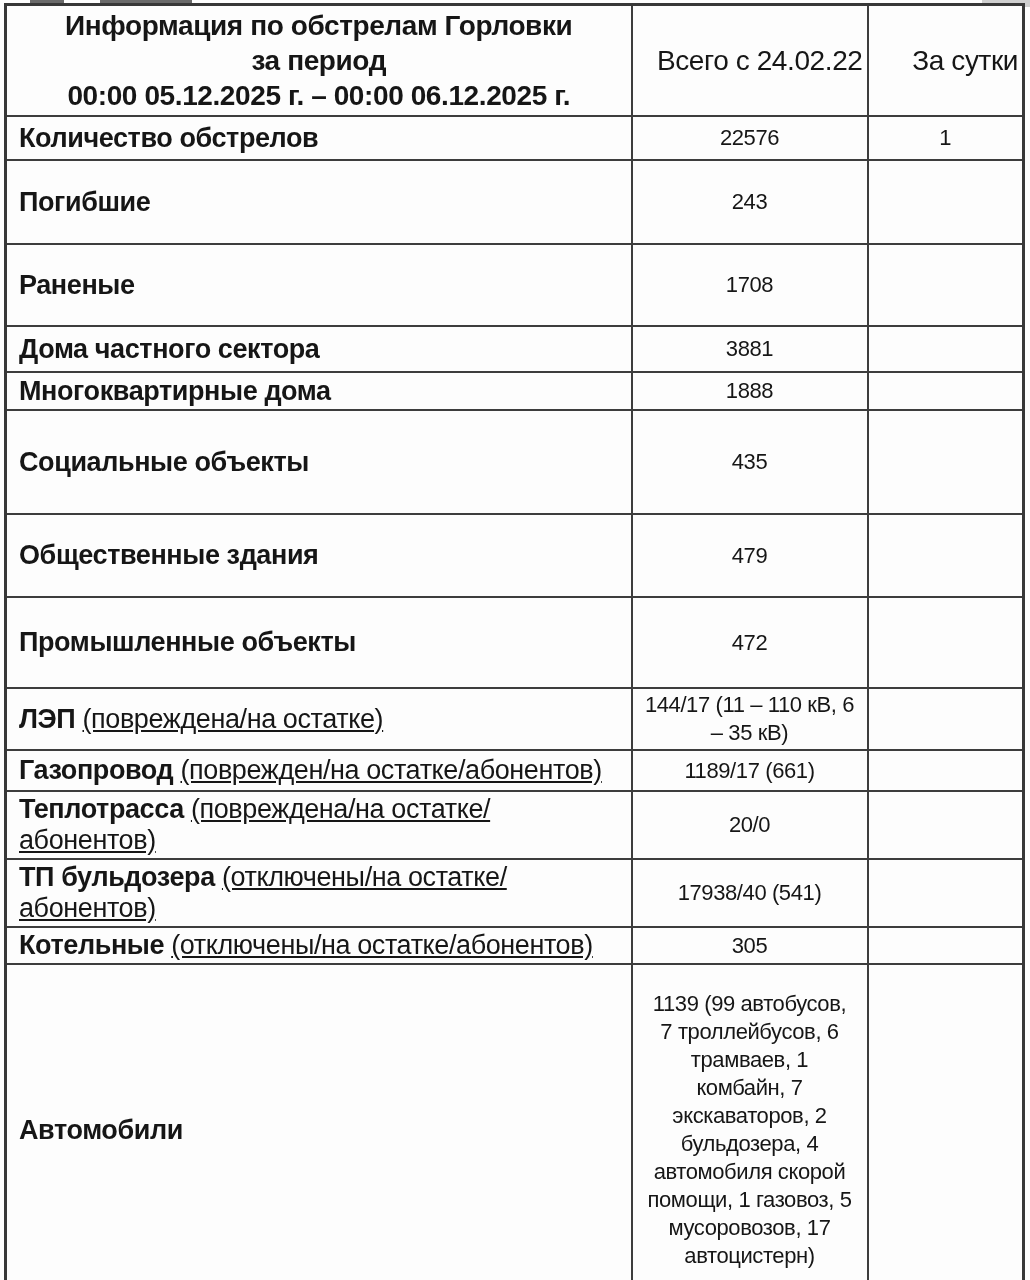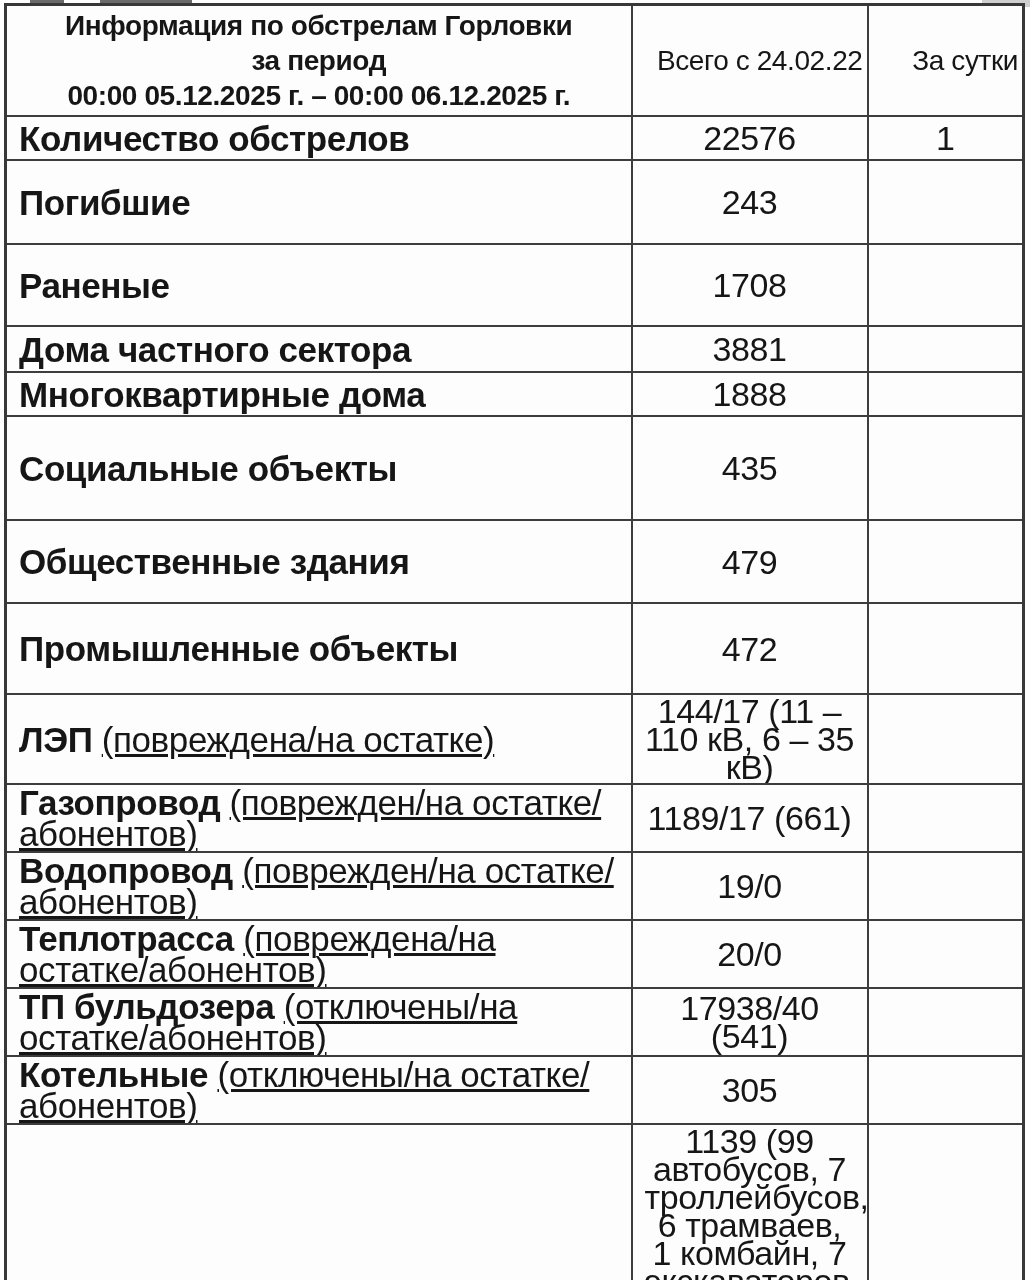--- a/index.html
+++ b/index.html
@@ -47,30 +47,30 @@
     padding: 2px 6px;
   }
   .col-head {
     text-align: right;
     font-weight: 400;
     font-size: 28px;
     padding: 2px 4px;
   }
   .label-cell {
     text-align: left;
-    font-size: 35px;
+    font-size: 27px;
     line-height: 31px;
     padding: 2px 8px 2px 12px;
     font-weight: 400;
   }
   .label-cell b { font-weight: 700; }
   .label-cell .note { font-weight: 400; text-decoration: underline; }
   .val-cell {
     text-align: center;
-    font-size: 34px;
+    font-size: 22px;
     line-height: 28px;
     padding: 2px 12px;
     font-weight: 400;
   }
 </style>
 </head>
 <body>
 
 <div class="sheet">
   <div class="frag frag-a"></div>
@@ -111,21 +111,21 @@
         <td class="val-cell">1708</td>
         <td class="val-cell"></td>
       </tr>
 
       <tr style="height:46px">
         <td class="label-cell"><b>Дома частного сектора</b> <span class="note"></span></td>
         <td class="val-cell">3881</td>
         <td class="val-cell"></td>
       </tr>
 
-      <tr style="height:44px">
+      <tr style="height:38px">
         <td class="label-cell"><b>Многоквартирные дома</b> <span class="note"></span></td>
         <td class="val-cell">1888</td>
         <td class="val-cell"></td>
       </tr>
 
       <tr style="height:104px">
         <td class="label-cell"><b>Социальные объекты</b> <span class="note"></span></td>
         <td class="val-cell">435</td>
         <td class="val-cell"></td>
       </tr>
@@ -147,25 +147,20 @@
         <td class="val-cell">144/17 (11 – 110 кВ, 6 – 35 кВ)</td>
         <td class="val-cell"></td>
       </tr>
 
       <tr style="height:41px">
         <td class="label-cell"><b>Газопровод</b> <span class="note">(поврежден/на остатке/абонентов)</span></td>
         <td class="val-cell">1189/17 (661)</td>
         <td class="val-cell"></td>
       </tr>
 
-      <tr style="height:48px">
-        <td class="label-cell"><b>Водопровод</b> <span class="note">(поврежден/на остатке/абонентов)</span></td>
-        <td class="val-cell">19/0</td>
-        <td class="val-cell"></td>
-      </tr>
 
       <tr style="height:41px">
         <td class="label-cell"><b>Теплотрасса</b> <span class="note">(повреждена/на остатке/абонентов)</span></td>
         <td class="val-cell">20/0</td>
         <td class="val-cell"></td>
       </tr>
 
       <tr style="height:43px">
         <td class="label-cell"><b>ТП бульдозера</b> <span class="note">(отключены/на остатке/абонентов)</span></td>
         <td class="val-cell">17938/40 (541)</td>

